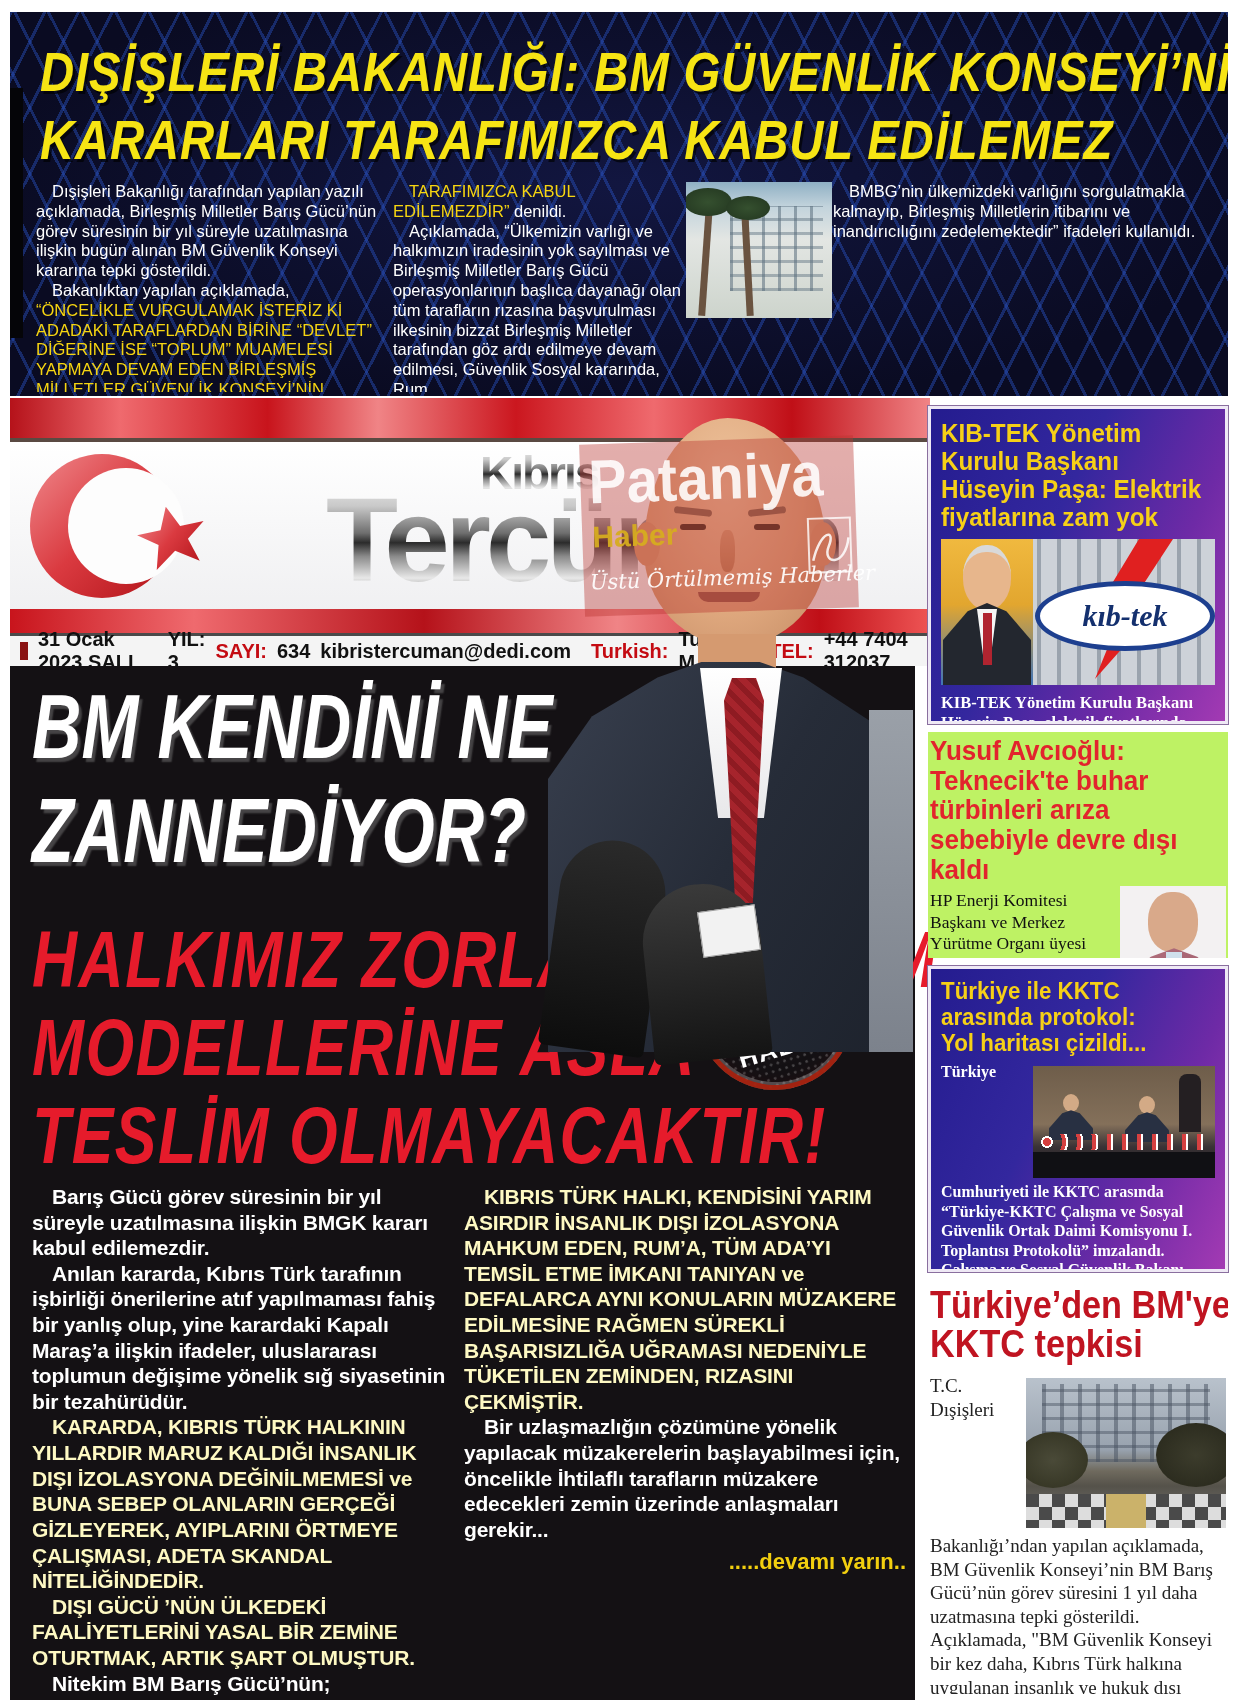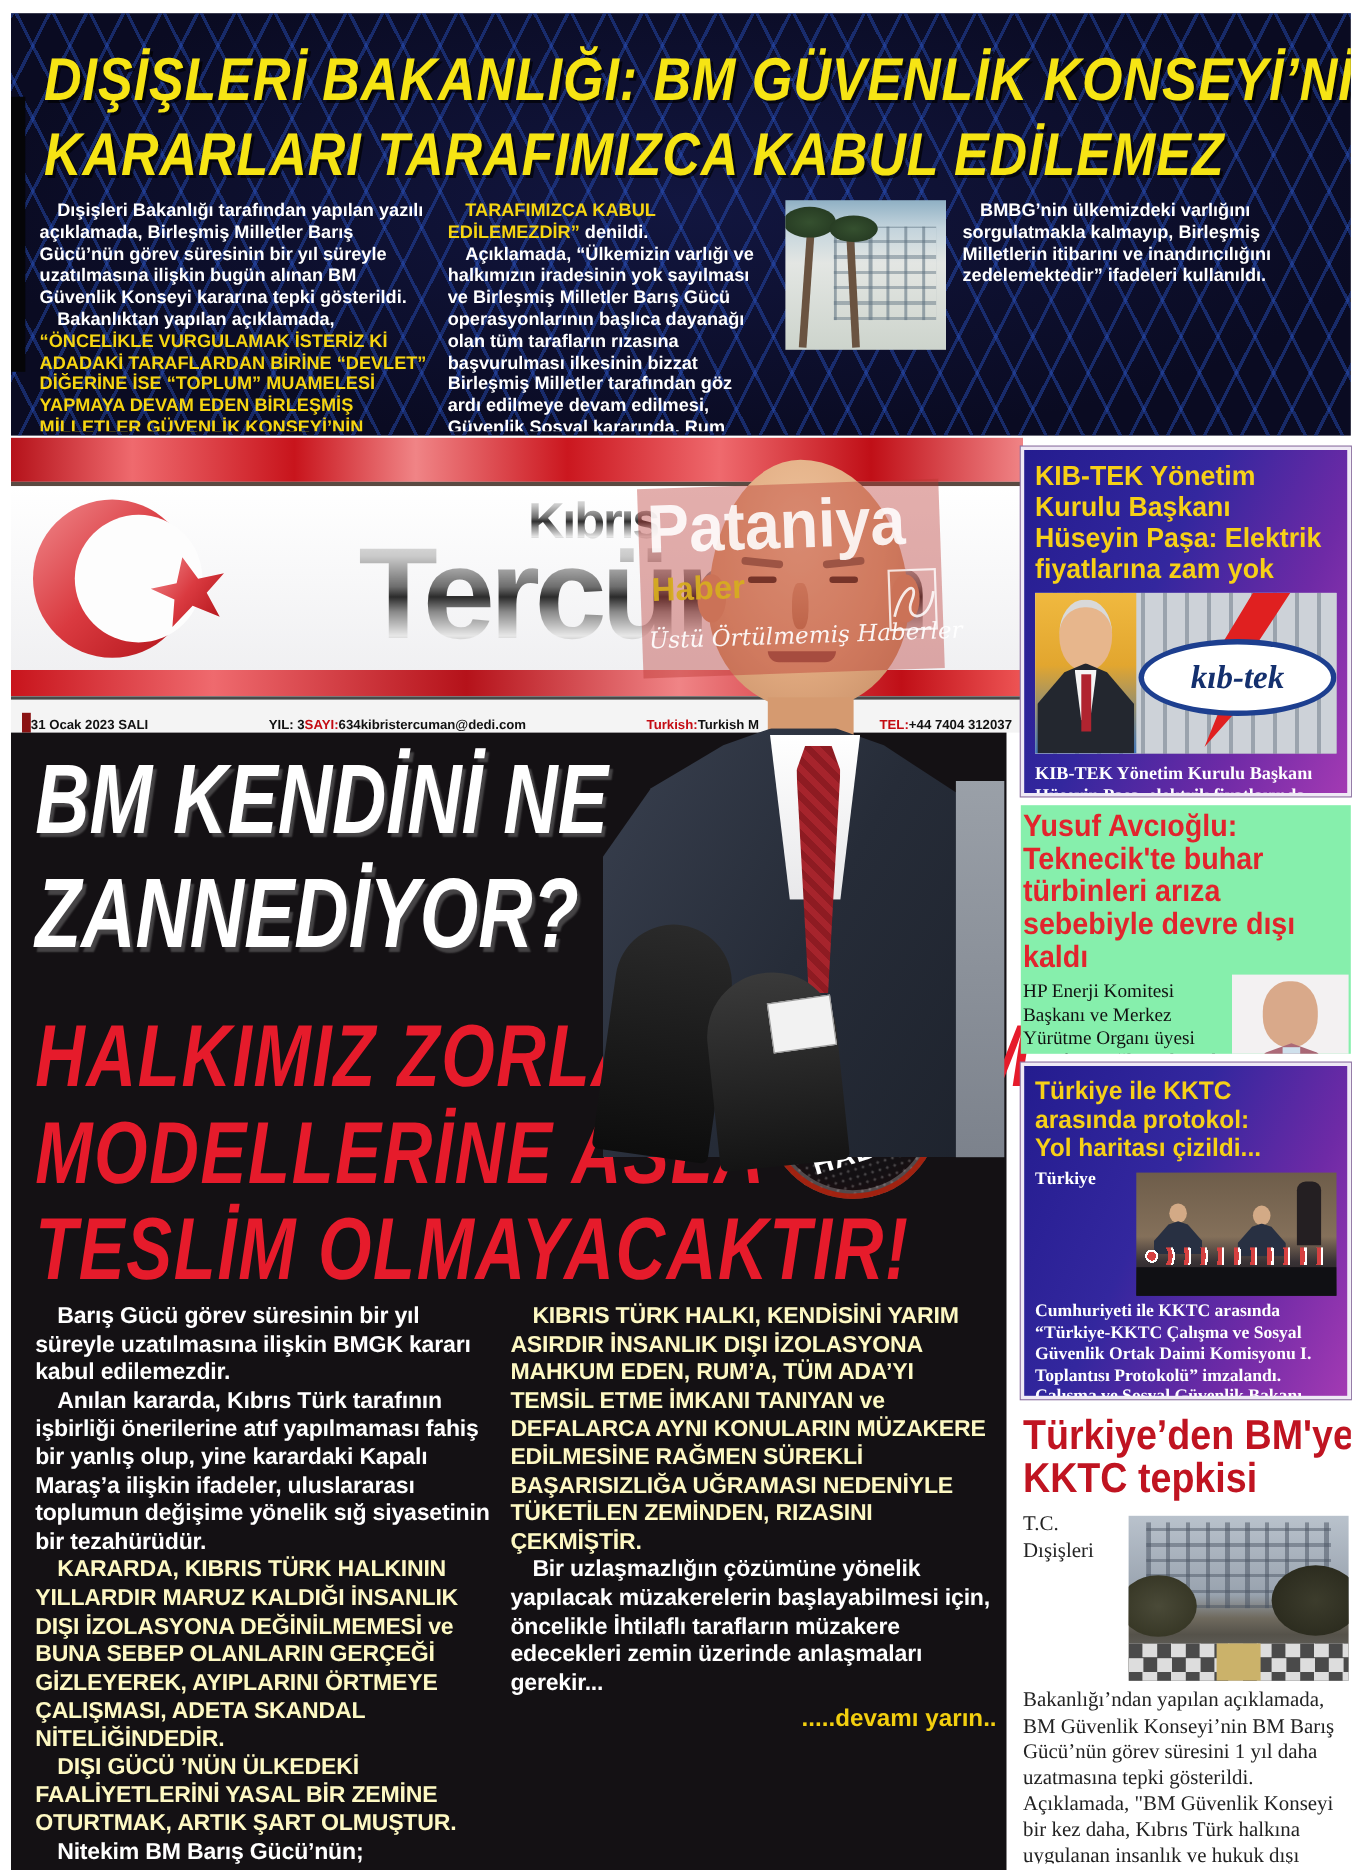--- a/index.html
+++ b/index.html
@@ -9,22 +9,22 @@
   #top-banner{position:absolute;left:10px;top:12px;width:1218px;height:384px;overflow:hidden;
     background:
       repeating-linear-gradient(63deg,transparent 0 27px,rgba(40,80,190,.45) 27px 30px),
       repeating-linear-gradient(-63deg,transparent 0 27px,rgba(40,80,190,.45) 27px 30px),
       radial-gradient(ellipse at 50% 45%,#121640 0%,#0a0b22 75%);}
   .wedge{position:absolute;left:0;top:76px;width:13px;height:250px;background:#050508;}
   .bh{position:absolute;left:30px;color:#f6e414;font-style:italic;font-weight:bold;font-size:55px;
       white-space:nowrap;display:inline-block;transform:scaleX(.86);transform-origin:0 50%;
       letter-spacing:1px;text-shadow:3px 3px 0 rgba(0,0,0,.65);}
   .bh1{top:28px}.bh2{top:96px}
-  .bcols{position:absolute;left:26px;top:170px;right:8px;bottom:4px;display:flex;gap:15px;
-         font-size:16.5px;font-weight:bold;line-height:1.2;}
+  .bcols{position:absolute;left:26px;top:170px;right:8px;bottom:4px;display:flex;gap:1px;
+         font-size:16.5px;font-weight:normal;line-height:1.2;}
   .bcol{overflow:hidden;}
   .bc1{width:356px;flex:none}.bc2{width:292px;flex:none}.bc3{flex:1}
   .bp{margin:0;text-indent:16px;}
   .w{color:#fff}.y{color:#f6d511}
   .bphoto{flex:none;width:146px;height:136px;position:relative;overflow:hidden;
     background:linear-gradient(180deg,#8fb0c4 0%,#c2d3dc 18%,#e3e6e3 42%,#cdd4cc 100%);}
   .bwin{position:absolute;left:30%;top:18%;right:6%;bottom:20%;
     background:repeating-linear-gradient(90deg,rgba(90,110,125,.55) 0 3px,transparent 3px 16px),
                repeating-linear-gradient(0deg,rgba(90,110,125,.45) 0 3px,transparent 3px 14px);}
   .palm{position:absolute;width:7px;background:#6a5340;}
@@ -38,21 +38,21 @@
   .stripe{height:40px;border-bottom:4px solid #5a4a42;
     background:linear-gradient(90deg,#b5121a,#ef6a6e 12%,#c8141c 28%,#f08486 40%,#cb171f 55%,#ef6a6e 70%,#c00f17 85%,#f08486 100%);}
   .mastband{position:relative;height:167px;background:linear-gradient(180deg,#fff,#f0f0f2);}
   .stripe2{height:24px;background:linear-gradient(90deg,#c8141c,#ef6a6e 20%,#b5121a 45%,#f08486 66%,#c00f17 88%,#e55);}
   .chrome{font-weight:bold;letter-spacing:-2px;color:transparent;
     background:linear-gradient(180deg,#f7f7f7 0%,#c9c9c9 25%,#6e6e6e 45%,#2b2b2b 52%,#8a8a8a 62%,#e8e8e8 78%,#303030 100%);
     -webkit-background-clip:text;background-clip:text;}
   #kibris{position:absolute;left:470px;top:4px;font-size:46px;}
   #tercuman{position:absolute;left:316px;top:30px;font-size:118px;letter-spacing:-5px;}
   .datestrip{height:30px;background:#f4f4f4;border-top:3px solid #4a4a4a;display:flex;
-    align-items:flex-end;font-size:12px;font-weight:bold;color:#111;padding:0 10px;}
+    align-items:center;font-size:20px;font-weight:bold;color:#111;padding:0 10px;gap:10px;}
   .red{color:#c40b12;}
   .dsbar{width:8px;height:18px;background:#8a1313;flex:none;}
   .sp{flex:1;}
   
   #tatar{position:absolute;left:548px;top:410px;width:365px;height:642px;z-index:6;}
   #tatar div{position:absolute;}
   .t-head{left:96px;top:8px;width:182px;height:228px;border-radius:46% 54% 50% 50%/58% 58% 42% 42%;
     background:radial-gradient(ellipse at 45% 30%,#eec39c 0%,#dfa87e 55%,#c38a63 100%);}
   .t-ear{width:26px;height:44px;background:#d79b72;border-radius:50%;top:112px;}
   .t-ear-l{left:86px}.t-ear-r{left:262px}
@@ -105,21 +105,21 @@
   .cols{position:absolute;left:22px;top:518px;width:874px;display:flex;gap:18px;z-index:10;}
   .mc1{width:414px;flex:none}.mc2{flex:1}
   .mp{margin:0;text-indent:20px;font-weight:bold;font-size:21px;line-height:1.22;letter-spacing:-.2px;}
   .mp.y{color:#fef9c3}.mp.w{color:#fff}
   .cont{text-align:right;color:#f2cf0f;font-weight:bold;font-size:22px;margin-top:6px;}
   
   #sidebar{position:absolute;left:928px;top:406px;width:300px;z-index:8;}
   .sbox{box-sizing:border-box;margin-bottom:8px;overflow:hidden;}
   .grad{background:linear-gradient(115deg,#241c8f 0%,#33279e 40%,#6e2aa6 72%,#a33ab3 100%);
     border:3px solid #efe9f5;box-shadow:0 0 0 1px #8a6f9f;padding:10px 10px 6px;}
-  .sb1{height:318px}.sb2{height:226px;background:#86efac;padding:4px 2px}
+  .sb1{height:318px}.sb2{height:226px;background:#bef264;padding:4px 2px}
   .sb3{height:306px}.sb4{height:414px;background:#fff;padding:6px 2px}
   .sb1-title,.sb3-title{color:#f6d017;font-size:25px;font-weight:bold;line-height:1.12;
     display:inline-block;transform:scaleX(.97);transform-origin:0 0;}
   .sb3-title{font-size:23px;}
   .photo1{height:146px;margin:8px 0;position:relative;overflow:hidden;
     background:repeating-linear-gradient(90deg,#cdd2d8 0 16px,#9aa3ad 16px 20px),linear-gradient(180deg,#dfe4ea,#aab2bc);}
   .photo1 div{position:absolute;}
   .p1bg{left:0;top:0;width:92px;height:100%;background:linear-gradient(180deg,#f0b93f 0%,#e2a62f 45%,#3f74b8 100%);}
   .p1head{left:22px;top:6px;width:48px;height:58px;background:#e7b68c;border-radius:48%;border-top:7px solid #d9d9d9;}
   .p1body{left:2px;top:64px;width:88px;height:82px;background:#23272f;

